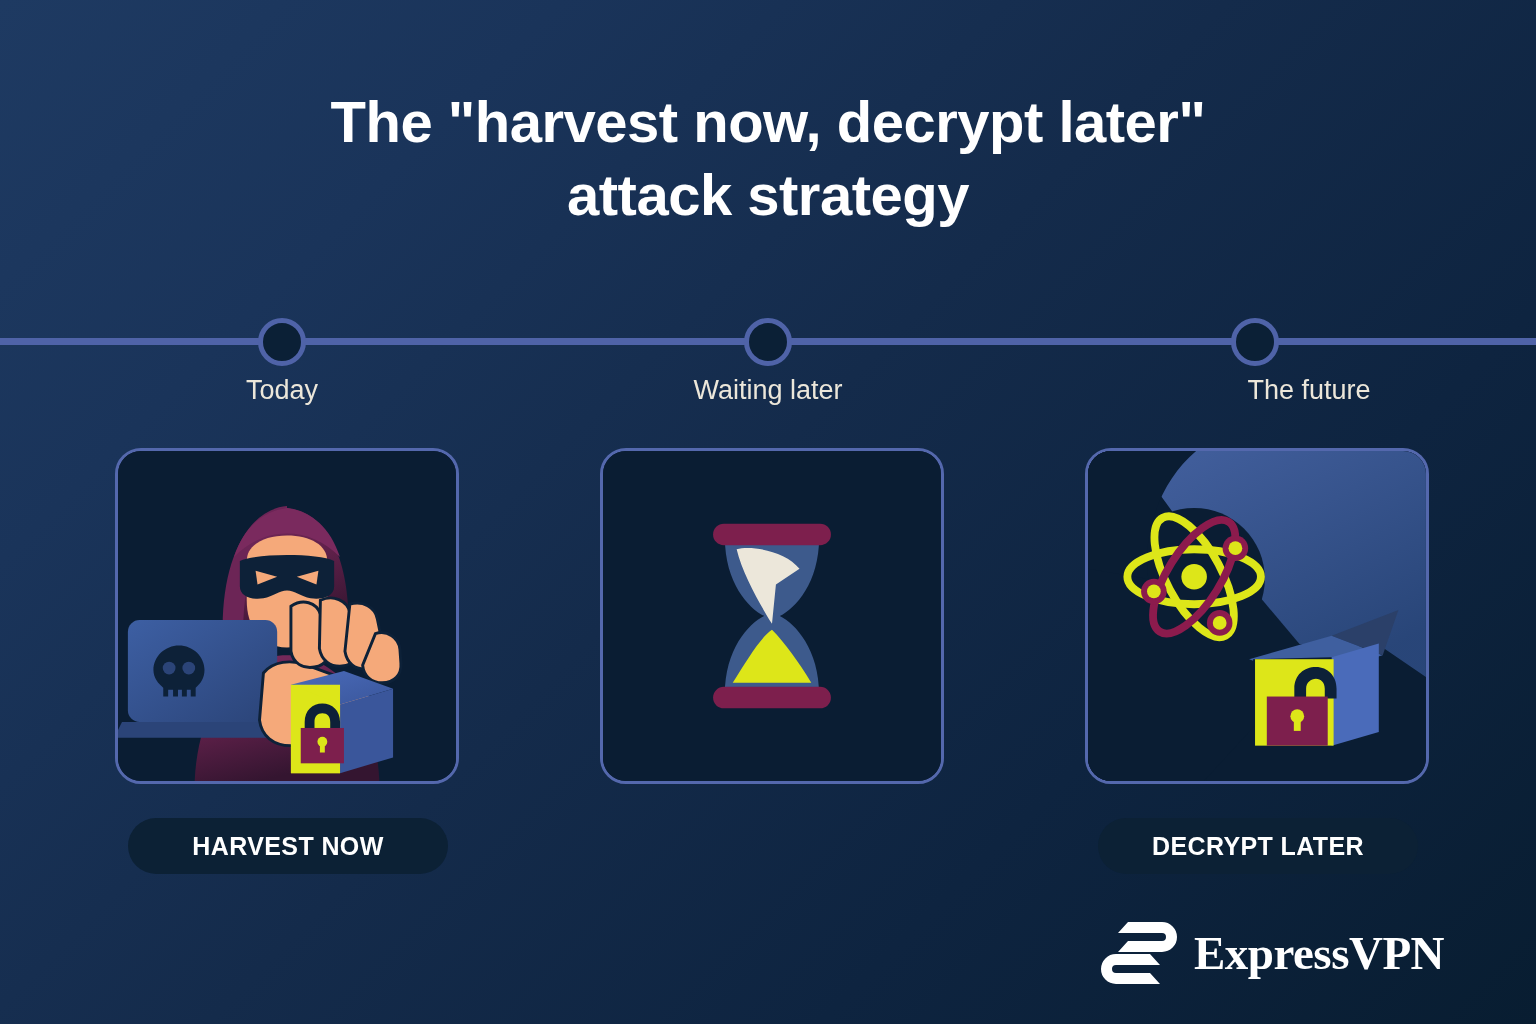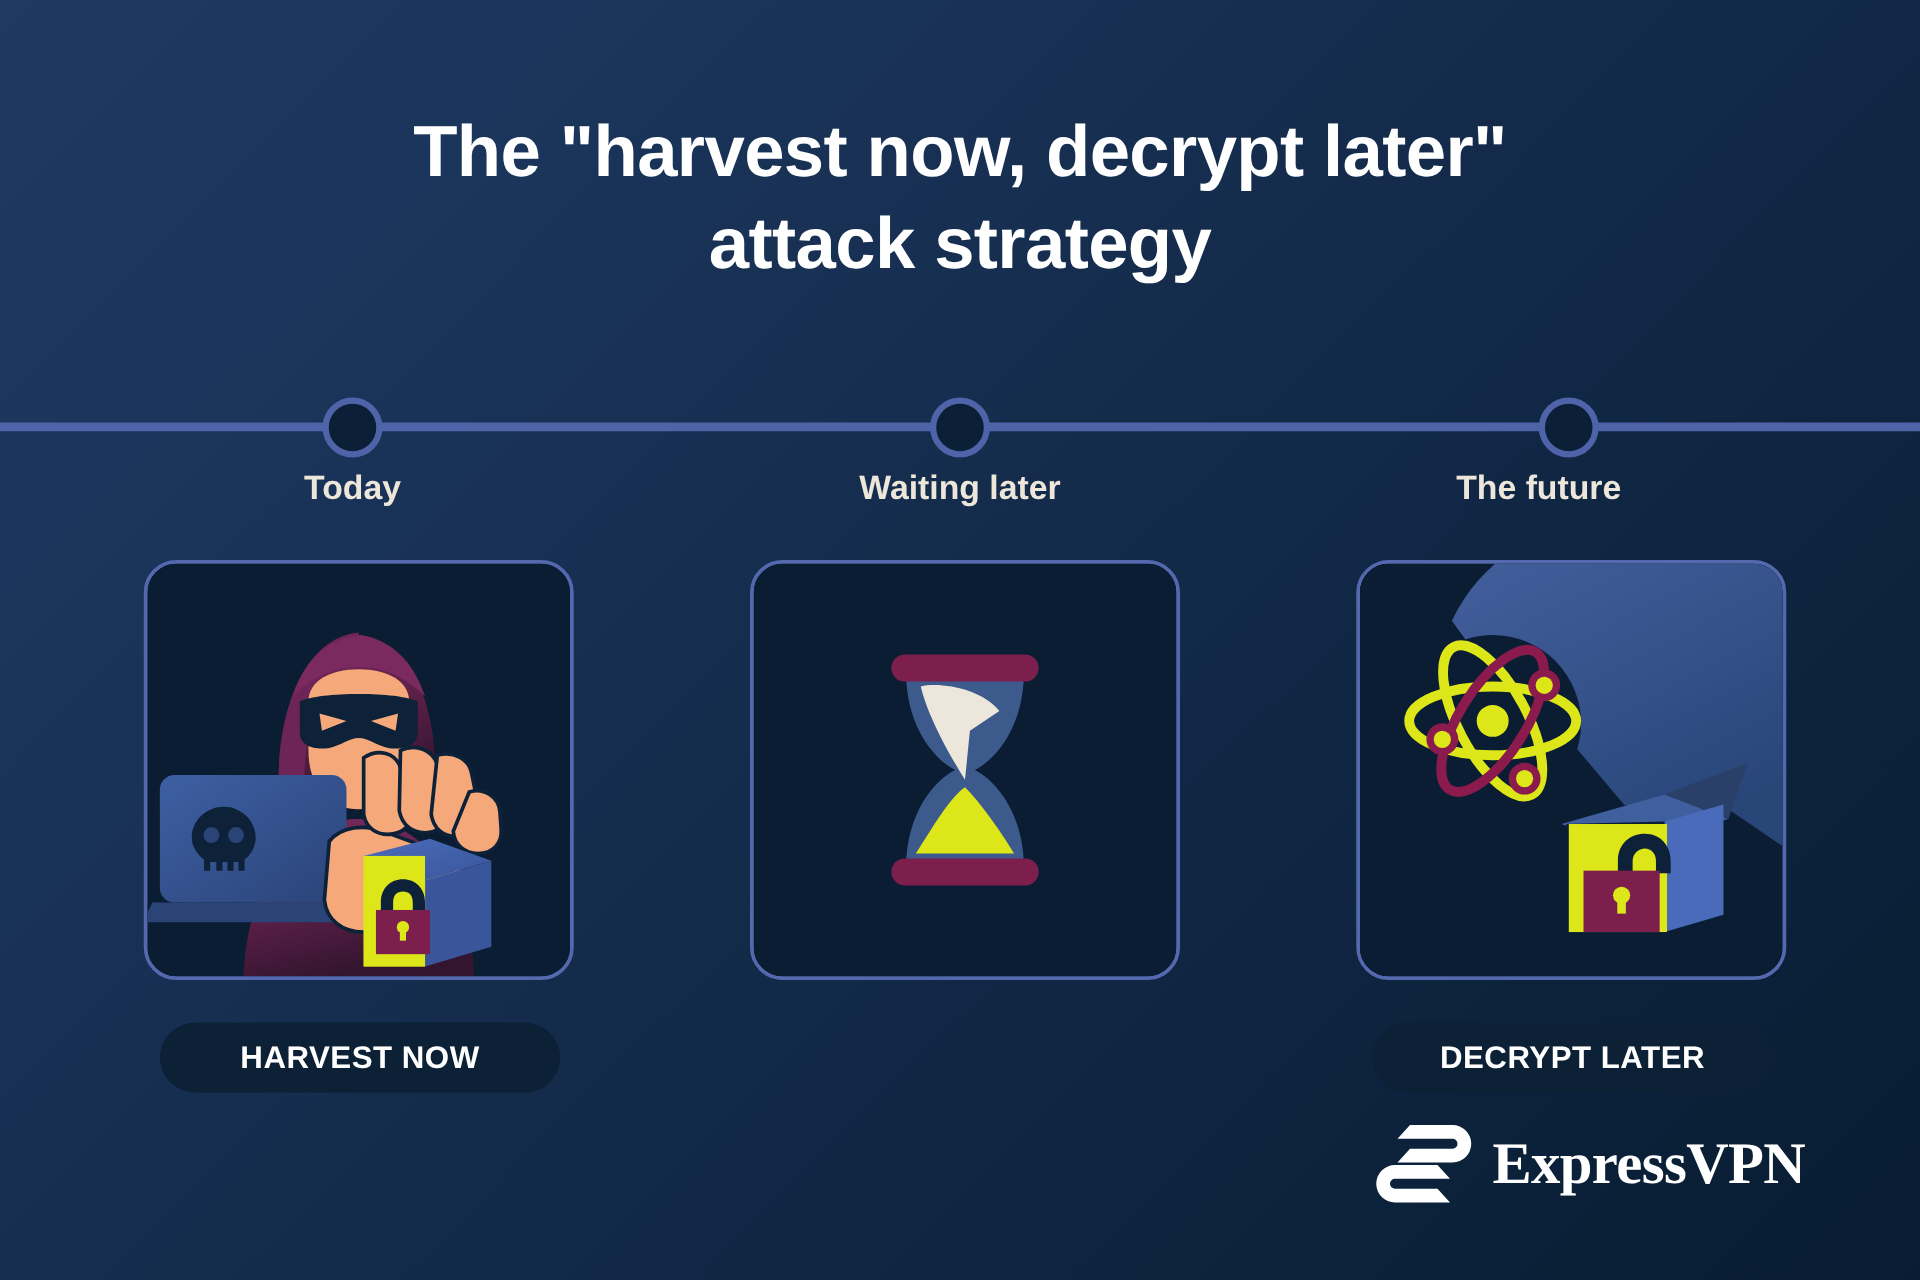--- a/index.html
+++ b/index.html
@@ -49,21 +49,21 @@
     border: 5px solid #4f63a8;
     box-sizing: border-box;
   }
   .tl-label {
     position: absolute;
     top: 375px;
     width: 420px;
     text-align: center;
     color: #ece7da;
     font-size: 27px;
-    font-weight: 700;
+    font-weight: 400;
   }
   
   .card {
     position: absolute;
     top: 448px;
     width: 344px;
     height: 336px;
     border-radius: 26px;
     border: 3px solid #5468ad;
     background: #0a1d33;
@@ -83,21 +83,21 @@
     font-weight: 700;
     letter-spacing: 0.4px;
     display: flex;
     align-items: center;
     justify-content: center;
   }
   
   #logo {
     position: absolute;
     left: 1098px;
-    top: 896px;
+    top: 918px;
     display: flex;
     align-items: center;
     gap: 14px;
   }
   #logo-wordmark {
     color: #ffffff;
     font-family: "Liberation Serif", serif;
     font-size: 47px;
     font-weight: 700;
     letter-spacing: -0.5px;
@@ -112,21 +112,21 @@
 attack strategy</div>
 
   <div id="timeline-axis"></div>
 
   <div class="tl-node" style="left:258px;"></div>
   <div class="tl-node" style="left:744px;"></div>
   <div class="tl-node" style="left:1231px;"></div>
 
   <div class="tl-label" style="left:72px;">Today</div>
   <div class="tl-label" style="left:558px;">Waiting later</div>
-  <div class="tl-label" style="left:1021px;">The future</div>
+  <div class="tl-label" style="left:1099px;">The future</div>
 
   <div class="card" style="left:115px;">
     <svg viewBox="0 0 344 336" xmlns="http://www.w3.org/2000/svg">
       <defs>
         <linearGradient id="hoodGrad" x1="0" y1="0" x2="0.35" y2="1">
           <stop offset="0%" stop-color="#7d2c60"></stop>
           <stop offset="55%" stop-color="#5e2049"></stop>
           <stop offset="100%" stop-color="#341530"></stop>
         </linearGradient>
         <linearGradient id="lapGrad" x1="0" y1="0" x2="1" y2="1">

